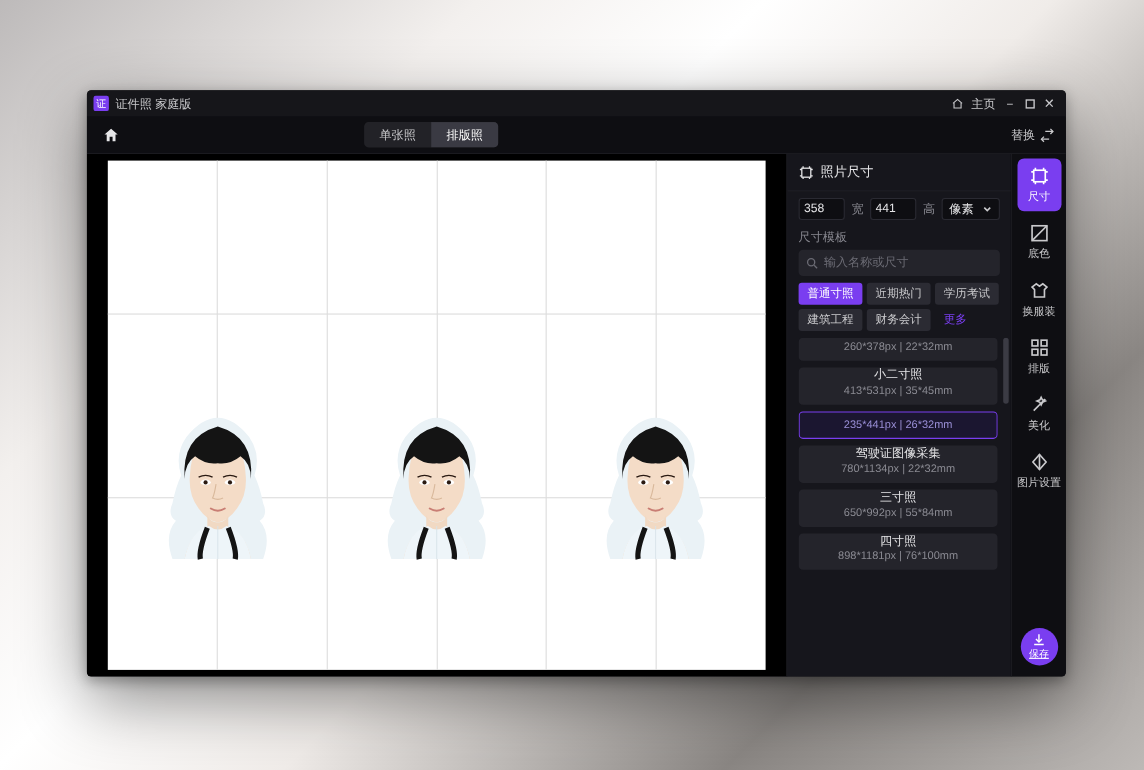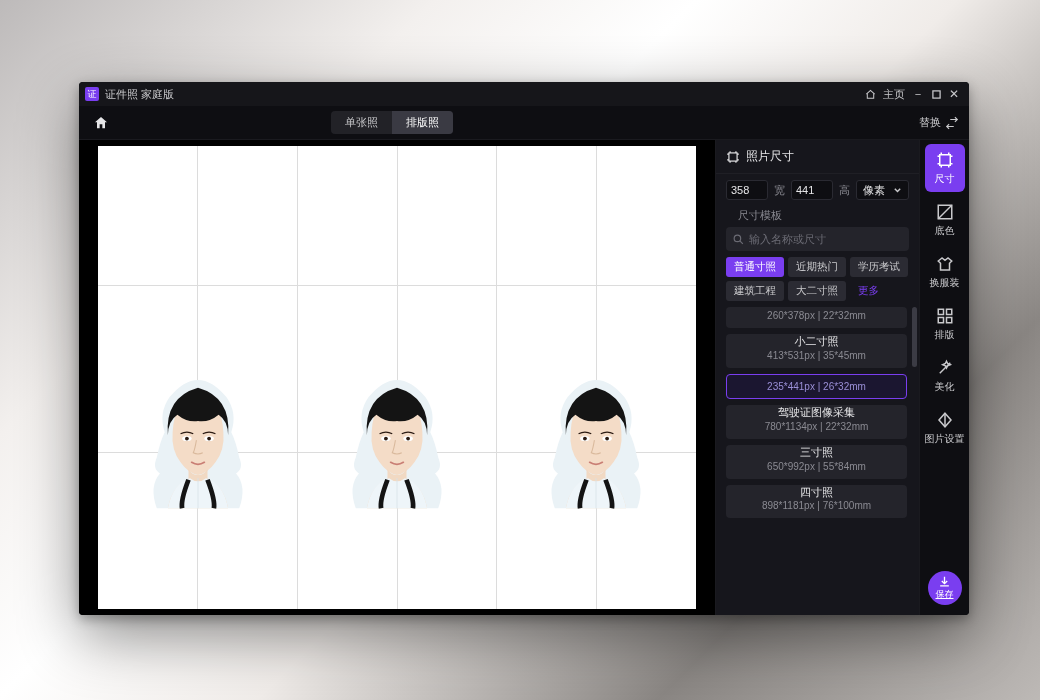--- a/index.html
+++ b/index.html
@@ -173,21 +173,21 @@
     height: 20px;
     background: #0e0e12;
     border: 1px solid #2a2a32;
     border-radius: 3px;
     display: flex; align-items: center; justify-content: space-between;
     padding: 0 6px;
     color: #e6e6e8;
     cursor: pointer;
   }
 
-  .tmpl-label { padding: 2px 22px 4px; font-size: 11px; color: #8a8a92; }
+  .tmpl-label { padding: 2px 10px 4px; font-size: 11px; color: #8a8a92; }
 
   .search {
     margin: 0 10px 6px;
     height: 24px;
     background: #24242b;
     border-radius: 4px;
     display: flex; align-items: center;
     padding: 0 6px; gap: 4px;
   }
   .search input {
@@ -397,21 +397,21 @@
             <circle cx="10" cy="10" r="6"></circle>
             <path d="M20 20l-5-5"></path>
           </svg>
         <input placeholder="输入名称或尺寸" style="">
       </div>
       <div class="chips" id="chips">
           <div class="chip active">普通寸照</div>
           <div class="chip">近期热门</div>
           <div class="chip">学历考试</div>
           <div class="chip">建筑工程</div>
-          <div class="chip">大二寸照</div>
+          <div class="chip">财务会计</div>
           <div class="chip more">更多</div>
         </div>
       <div class="list">
         <div class="list-inner" id="list-inner">
             <div class="card cut-top">
               <div class="t2">260*378px | 22*32mm</div>
             </div>
             <div class="card">
               <div class="t1">小二寸照</div>
               <div class="t2">413*531px | 35*45mm</div>

